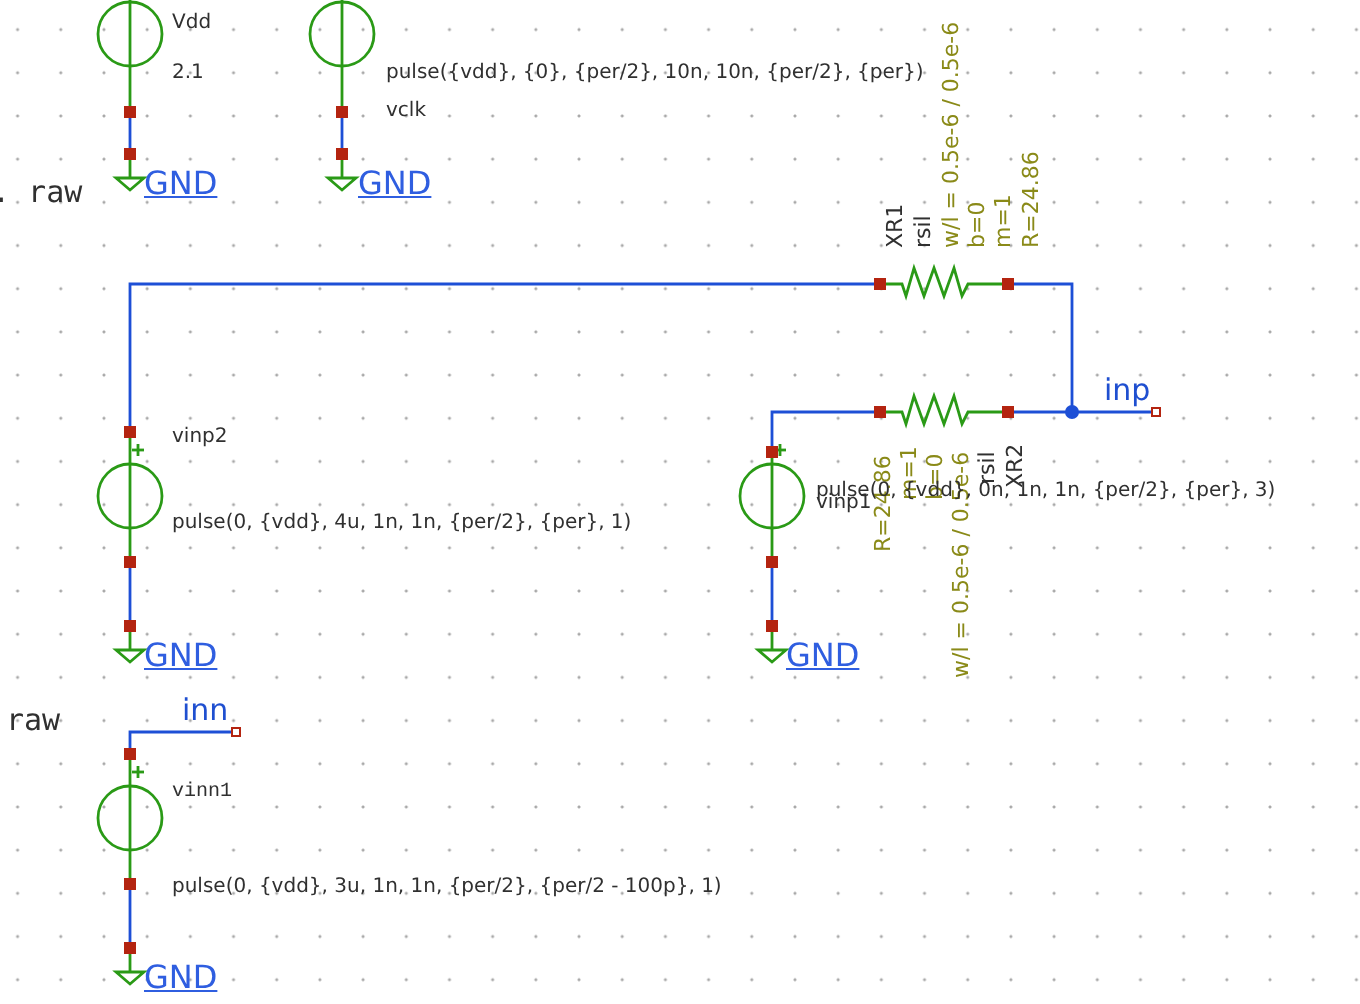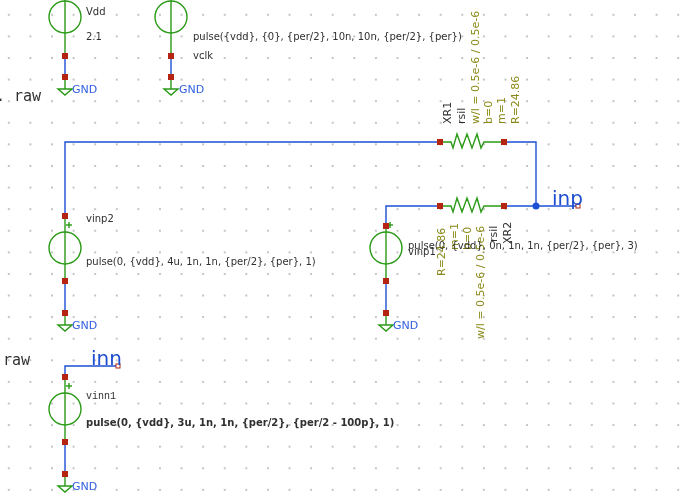--- a/index.html
+++ b/index.html
@@ -13,22 +13,22 @@
     background-color:#ffffff;
     background-image: radial-gradient(circle, #a8a8a8 0.6px, transparent 0.9px);
     background-size: 21.6px 21.6px;
     background-position: -2px 4px;
   }
   svg { position:absolute; left:0; top:0; }
   .wire { stroke:#1d4fd6; stroke-width:1.4; fill:none; }
   .sym  { stroke:#2a9a16; stroke-width:1.4; fill:none; }
   .pin  { fill:#b42410; stroke:none; }
   .lbl  { position:absolute; font-size:10px; color:#303030; white-space:nowrap; line-height:1; }
-  .gnd  { position:absolute; font-size:11px; color:#2f5ee0; white-space:nowrap; line-height:1; }
-  .net  { position:absolute; font-size:20px; color:#1f4fd0; white-space:nowrap; line-height:1; }
+  .gnd  { position:absolute; font-size:16px; color:#2f5ee0; white-space:nowrap; line-height:1;text-decoration:underline; }
+  .net  { position:absolute; font-size:15px; color:#1f4fd0; white-space:nowrap; line-height:1; }
   .raw  { position:absolute; font-family:"DejaVu Sans Mono", monospace; font-size:15px; color:#303030; white-space:nowrap; line-height:1; }
   .vtxt { position:absolute; font-size:11px; white-space:nowrap; line-height:1; transform-origin:0 0; }
   .olive { color:#8a8a18; }
   .dark  { color:#303030; }
 </style>
 </head>
 <body>
 
 <div id="canvas"></div>
 
@@ -148,14 +148,14 @@
 
 <div class="lbl" style="left:86px;top:214px;">vinp2</div>
 <div class="lbl" style="left:86px;top:257px;">pulse(0, {vdd}, 4u, 1n, 1n, {per/2}, {per}, 1)</div>
 <div class="gnd" style="left:72px;top:320px;">GND</div>
 
 <div class="lbl" style="left:408px;top:231px;margin-top:16px;">vinp1</div>
 <div class="lbl" style="left:408px;top:241px;">pulse(0, {vdd}, 0n, 1n, 1n, {per/2}, {per}, 3)</div>
 <div class="gnd" style="left:393px;top:320px;">GND</div>
 
 <div class="lbl" style="left:86px;top:392px;font-family:Liberation Mono, monospace;">vinn1</div>
-<div class="lbl" style="left:86px;top:418px;font-weight:bold;">pulse(0, {vdd}, 3u, 1n, 1n, {per/2}, {per/2 - 100p}, 1)</div>
+<div class="lbl" style="left:86px;top:439px;">pulse(0, {vdd}, 3u, 1n, 1n, {per/2}, {per/2 - 100p}, 1)</div>
 <div class="gnd" style="left:72px;top:481px;">GND</div>
 
 </body></html>

